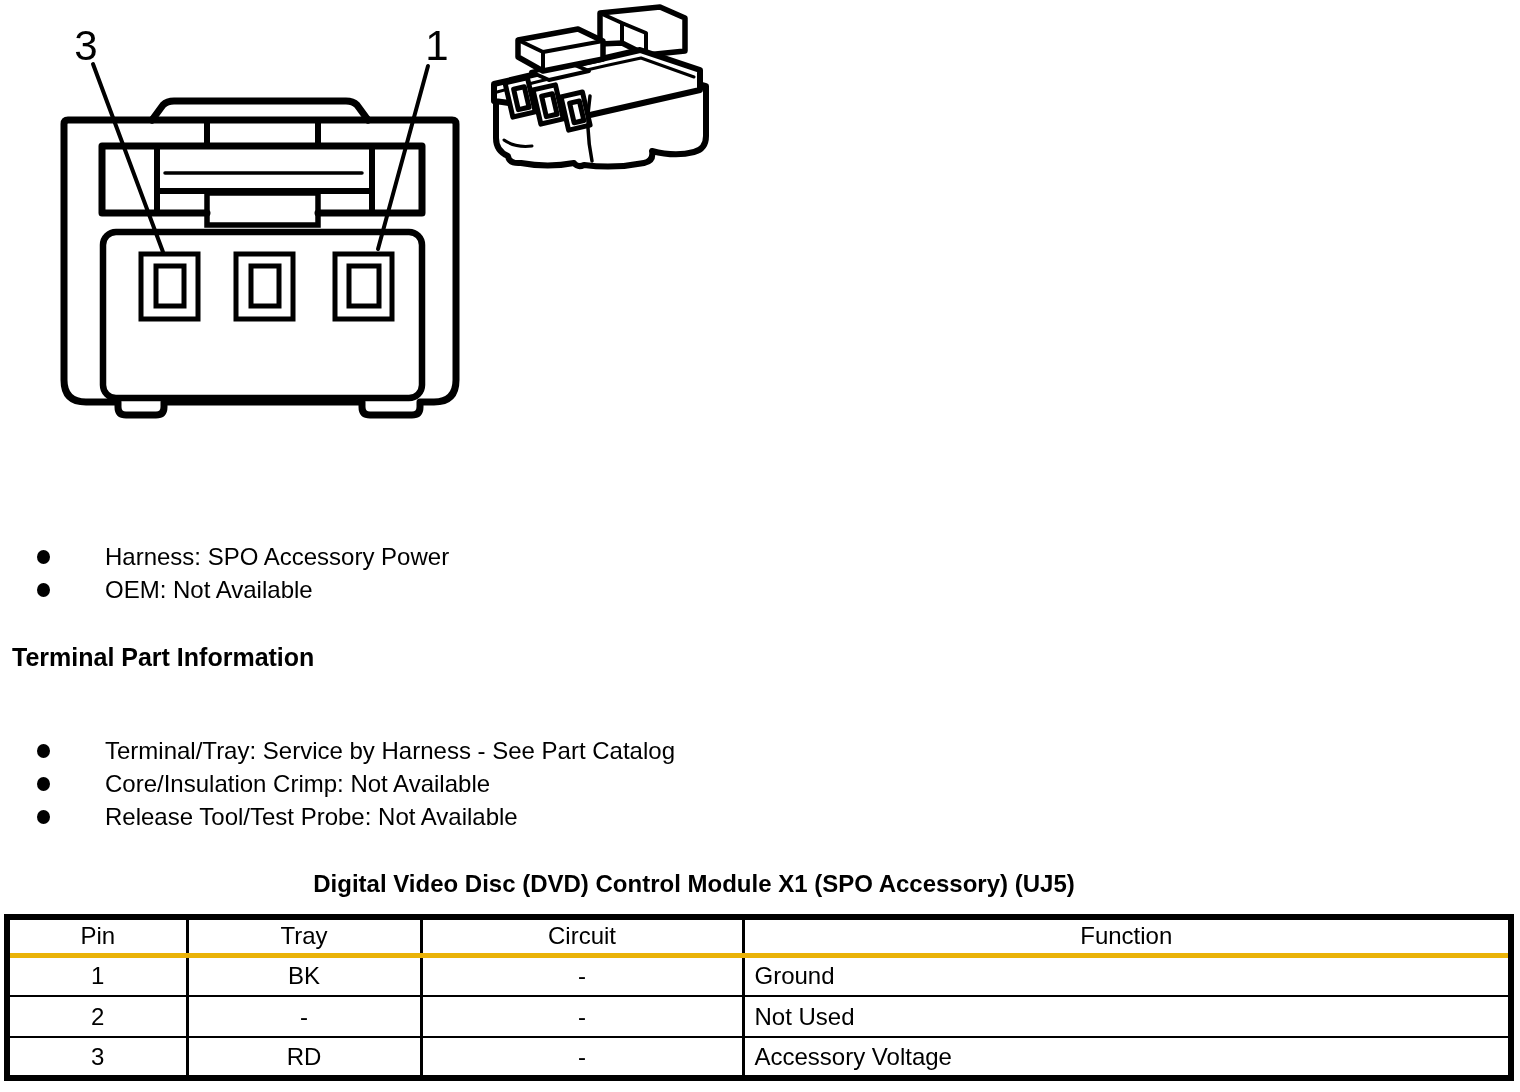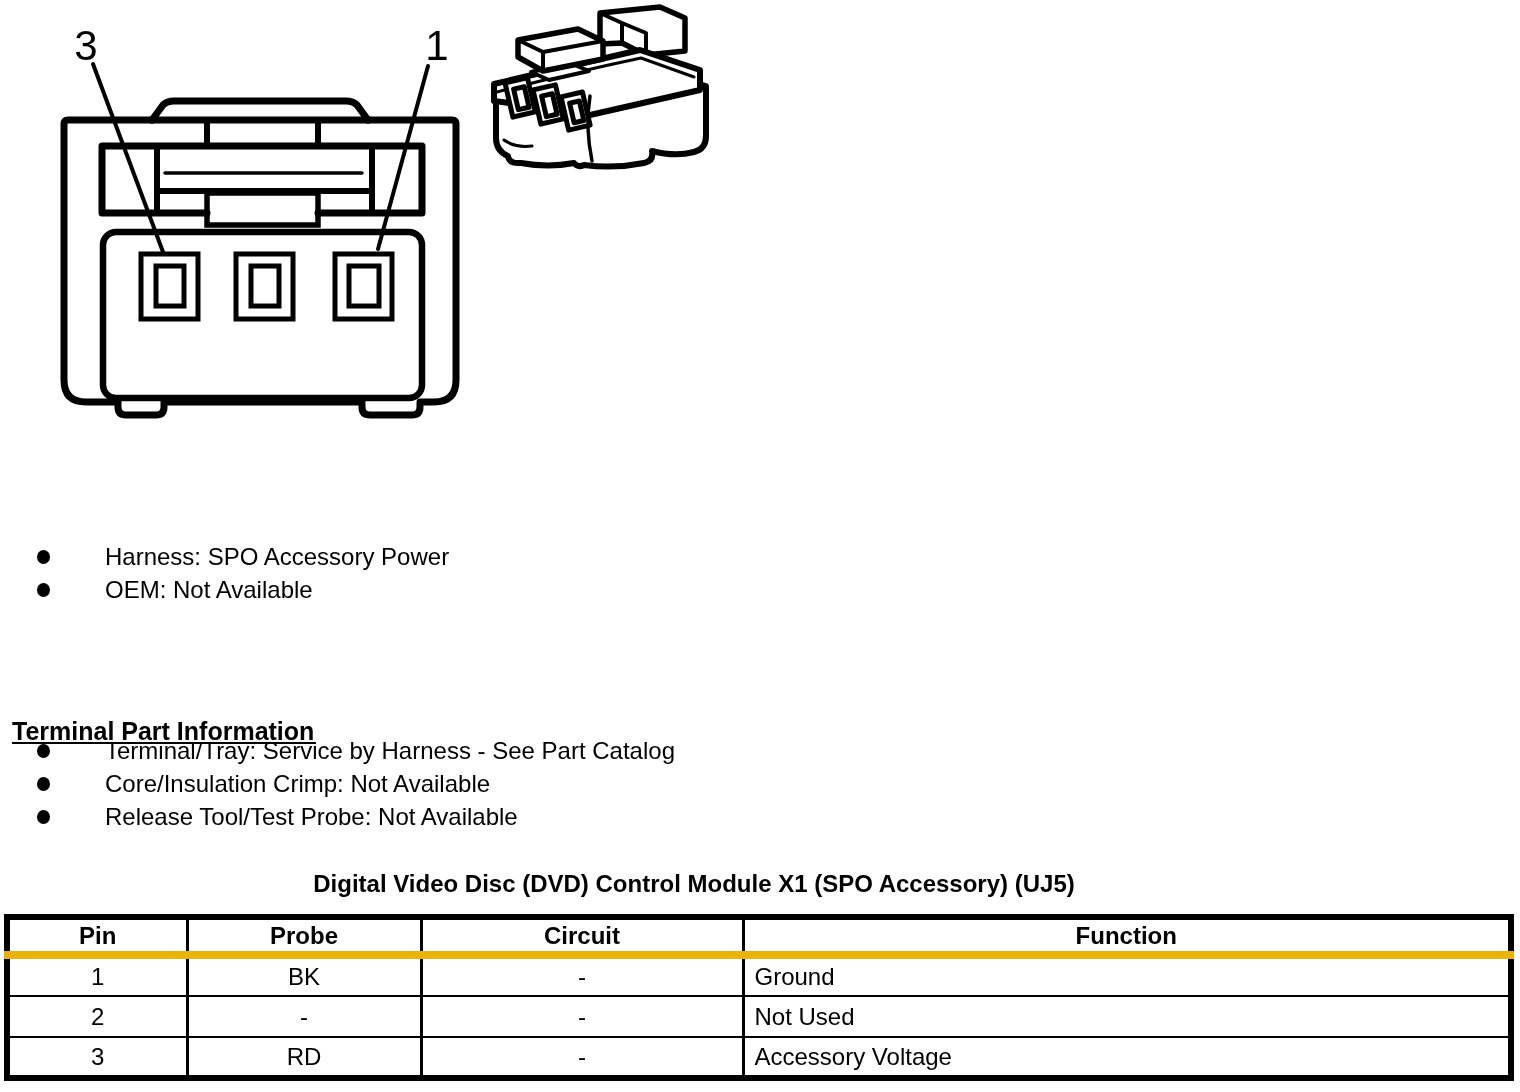--- a/index.html
+++ b/index.html
@@ -18,21 +18,21 @@
 
   .section-heading {
     position: absolute;
     left: 12px;
     font-size: 25px;
     font-weight: bold;
     letter-spacing: 0px;
     white-space: nowrap;
   }
   .heading-connector { top: 486px; }
-  .heading-terminal  { top: 717px; text-decoration: underline; }
+  .heading-terminal  { top: 643px; }
 
   .bullet-list { position: absolute; left: 0; list-style: none; }
   .bullet-list-connector { top: 540px; }
   .bullet-list-terminal  { top: 734px; }
   .bullet-list li {
     display: flex;
     align-items: center;
     height: 33px;
     white-space: nowrap;
     gap: 41px;
@@ -65,24 +65,24 @@
     left: 4px;
     top: 914px;
     width: 1510px;
     border-collapse: collapse;
     table-layout: fixed;
     font-size: 24px;
   }
   table.pinout { border: 6px solid #000; }
   table.pinout th {
     height: 38px;
-    font-weight: bold;
+    font-weight: normal;
     text-align: center;
     vertical-align: middle;
-    border-bottom: 8px solid #eab308;
+    border-bottom: 5px solid #eab308;
     border-right: 3px solid #000;
     padding: 0;
   }
   table.pinout td {
     height: 41px;
     text-align: center;
     vertical-align: middle;
     border-right: 3px solid #000;
     border-top: 2px solid #000;
     padding: 0;
@@ -205,21 +205,21 @@
   <table class="pinout">
     <colgroup>
       <col style="width:180px">
         <col style="width:234px">
         <col style="width:322px">
         <col>
     </colgroup>
     <thead>
       <tr>
         <th>Pin</th>
-        <th>Probe</th>
+        <th>Tray</th>
         <th>Circuit</th>
         <th>Function</th>
       </tr>
     </thead>
     <tbody>
       <tr>
         <td>1</td>
         <td>BK</td>
         <td>-</td>
         <td class="fn">Ground</td>

